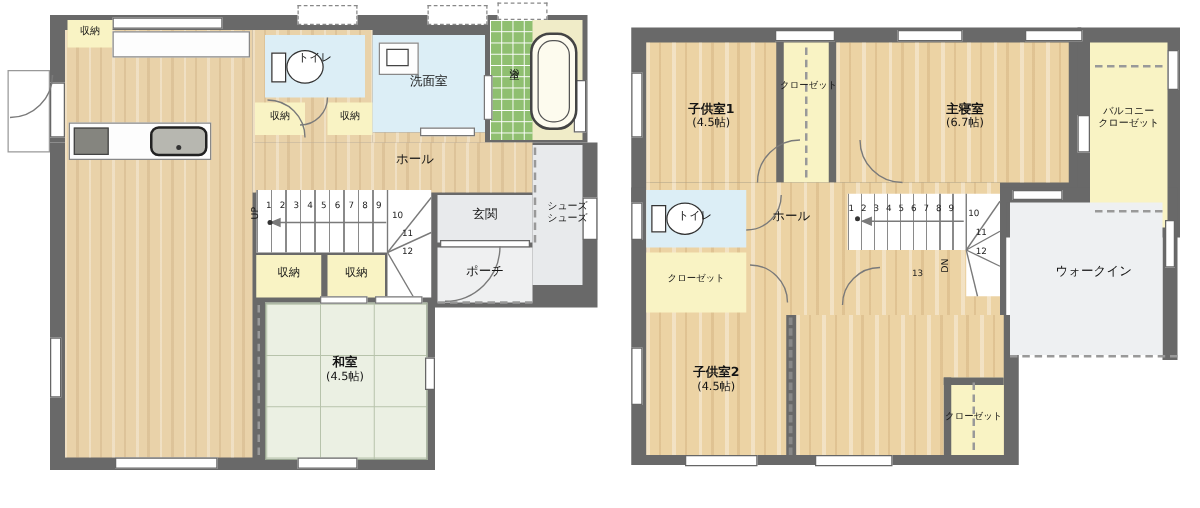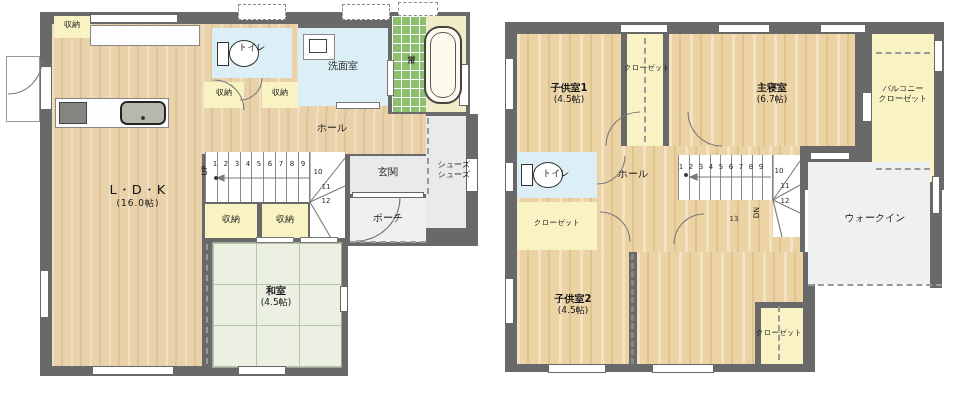--- a/index.html
+++ b/index.html
@@ -145,24 +145,20 @@
     <div class="fix sink" style="left:120px;top:101px;width:46px;height:24px;"></div>
     <div class="dot" style="left:141px;top:116px;"></div>
     <div class="fix toilet-tank" style="left:217px;top:42px;width:12px;height:24px;"></div>
     <div class="fix toilet-bowl" style="left:229px;top:40px;width:30px;height:27px;"></div>
     <div class="fix counter" style="left:303px;top:34px;width:32px;height:26px;"></div>
     <div class="fix" style="left:309px;top:39px;width:18px;height:14px;border:1px solid #444;background:#fff;"></div>
     <div class="fix tub" style="left:424px;top:26px;width:38px;height:78px;">
         <div class="tub-inner"></div>
       </div>
 
-    <div class="lbl" style="left:78px;top:182px;width:120px;font-size:13px;letter-spacing:1px;">
-      <div>L・D・K</div>
-      <div class="sz">(16.0帖)</div>
-    </div>
     <div class="lbl sm" style="left:54px;top:20px;width:36px;">収納</div>
     <div class="lbl" style="left:227px;top:42px;width:50px;font-size:9px;">トイレ</div>
     <div class="lbl sm" style="left:204px;top:88px;width:40px;">収納</div>
     <div class="lbl sm" style="left:262px;top:88px;width:36px;">収納</div>
     <div class="lbl" style="left:313px;top:60px;width:60px;">洗面室</div>
     <div class="lbl sm vert" style="left:406px;top:48px;">浴室</div>
     <div class="lbl" style="left:306px;top:122px;width:52px;">ホール</div>
     <div class="lbl" style="left:362px;top:166px;width:52px;">玄関</div>
     <div class="lbl sm" style="left:432px;top:160px;width:44px;">
       <div>シューズ</div>

